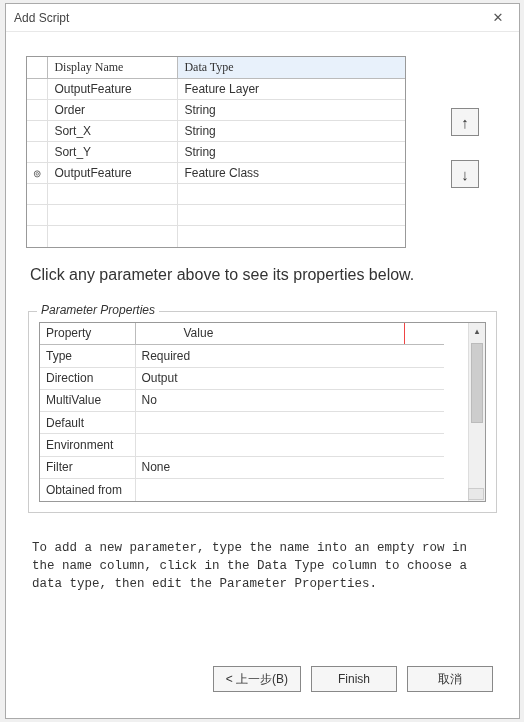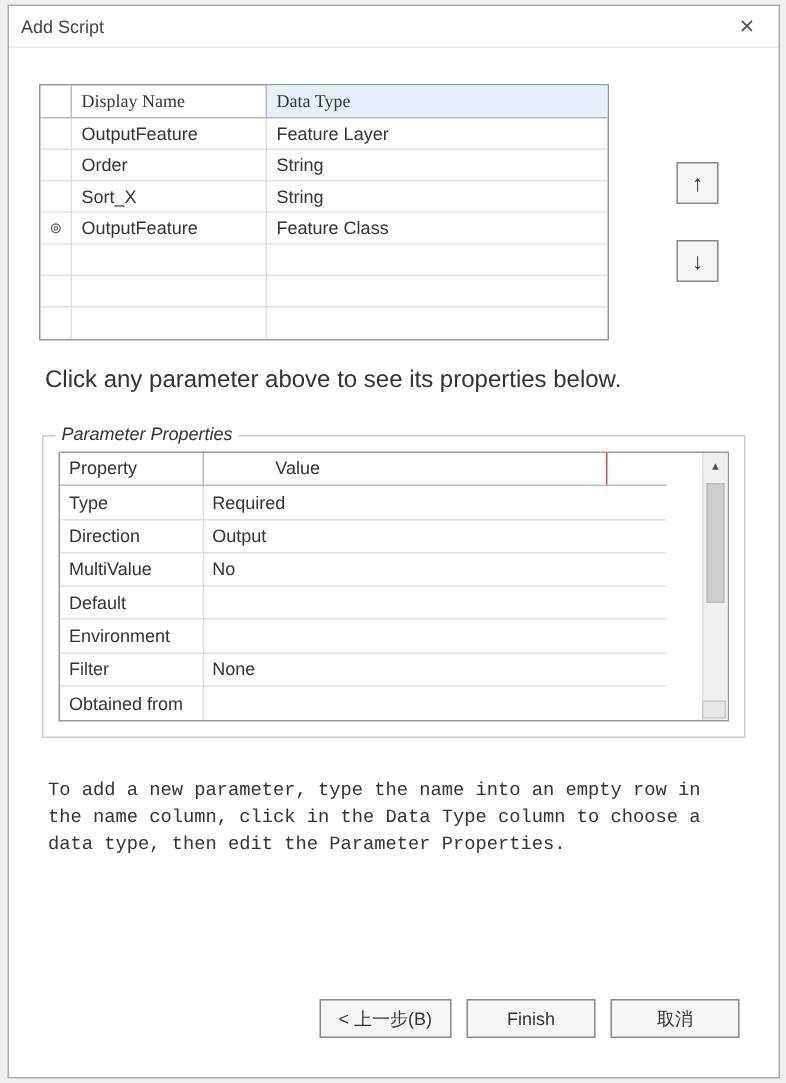--- a/index.html
+++ b/index.html
@@ -265,20 +265,25 @@
             <td>Feature Layer</td>
           </tr>
           <tr>
             <td class="marker"></td>
             <td class="name-col">Order</td>
             <td>String</td>
           </tr>
           <tr>
             <td class="marker"></td>
             <td class="name-col">Sort_X</td>
+            <td>String</td>
+          </tr>
+          <tr>
+            <td class="marker"></td>
+            <td class="name-col">Sort_Y</td>
             <td>String</td>
           </tr>
           <tr>
             <td class="marker">⊚</td>
             <td class="name-col">OutputFeature</td>
             <td>Feature Class</td>
           </tr>
           <tr class="empty">
                 <td class="marker">.</td>
                 <td class="name-col">.</td>

